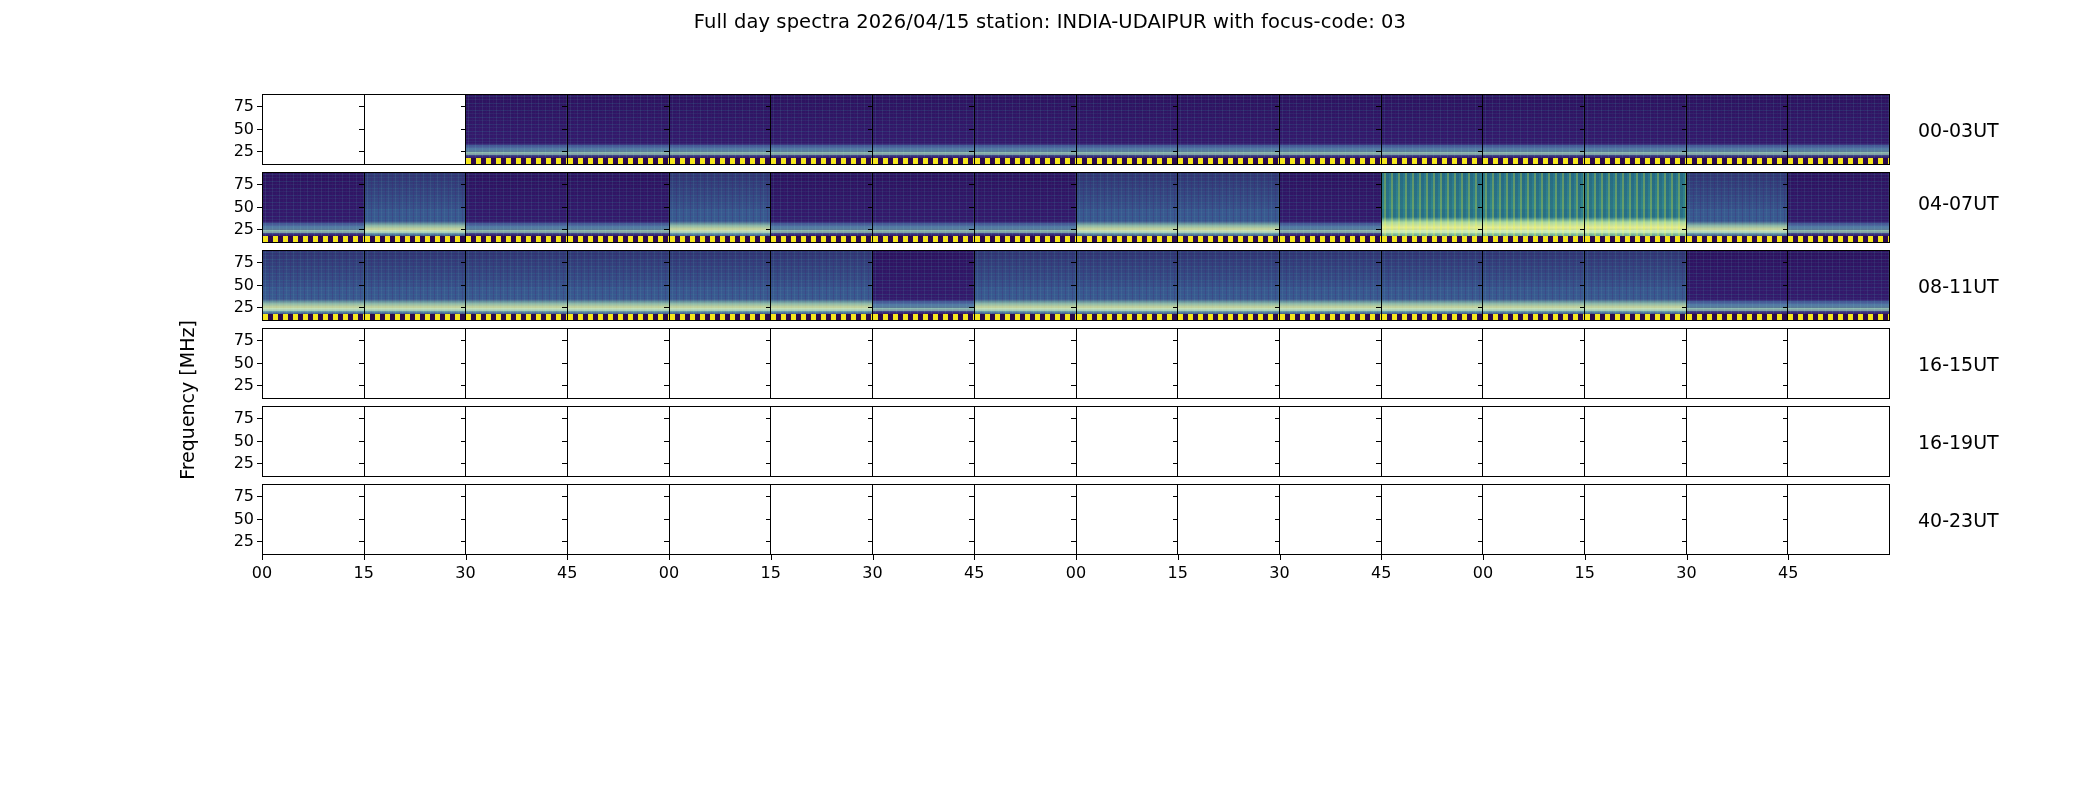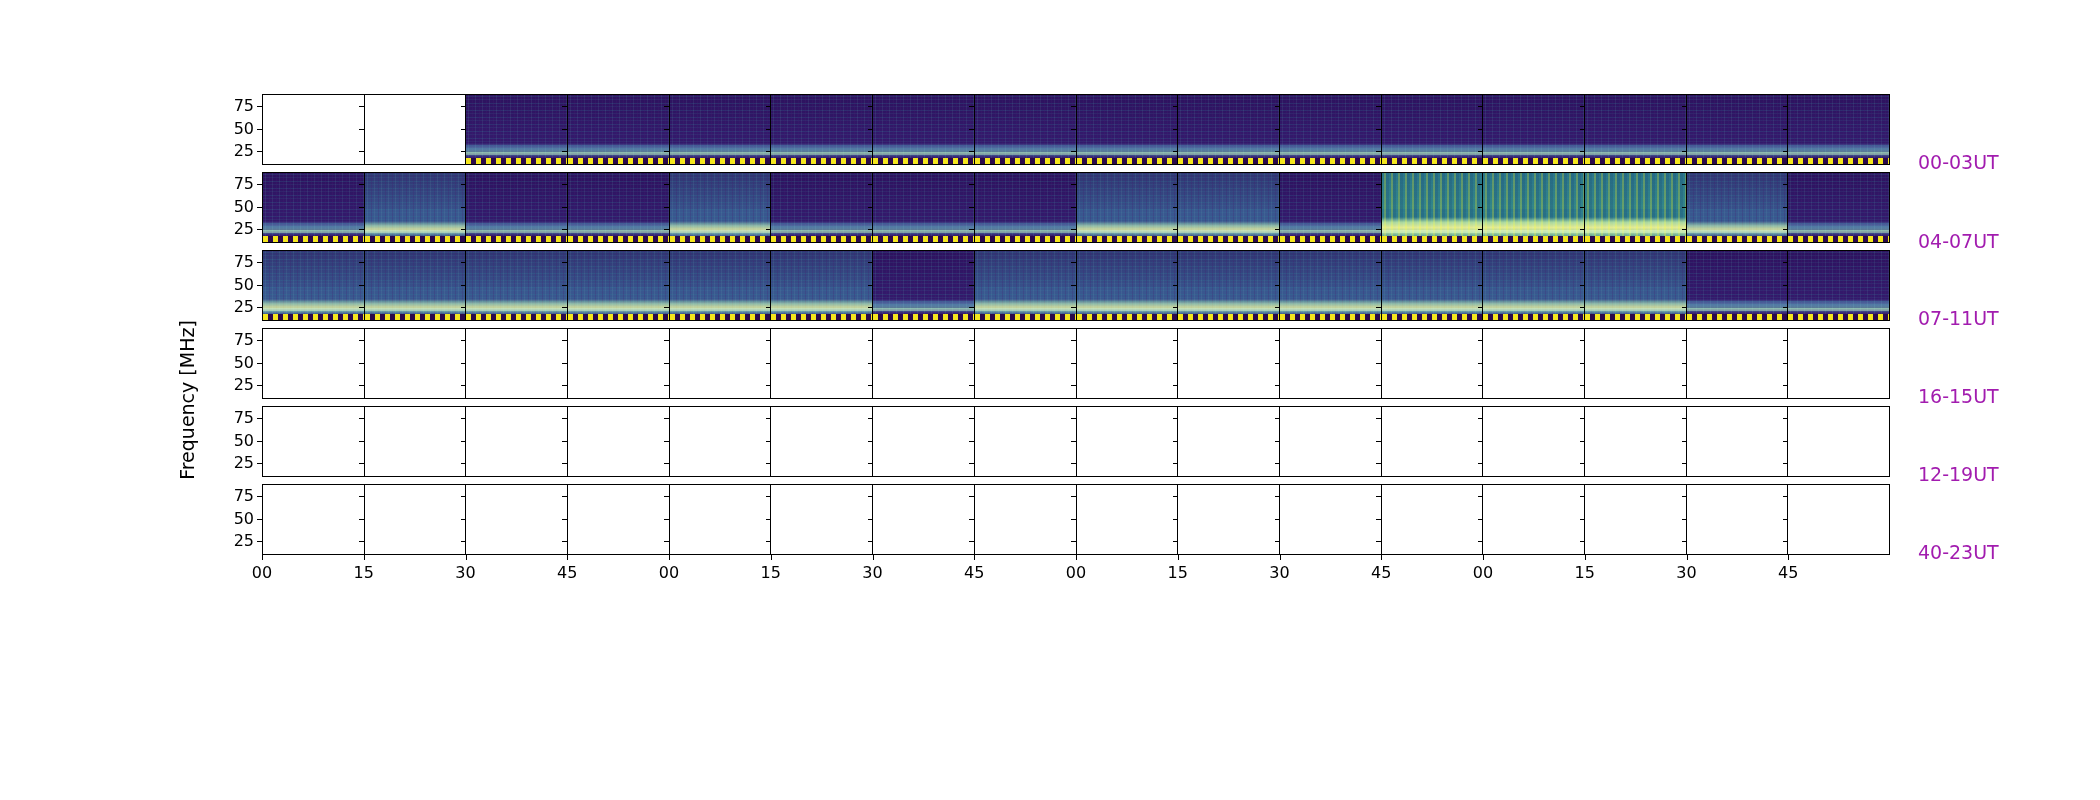--- a/index.html
+++ b/index.html
@@ -231,31 +231,31 @@
     color: #000;
     transform: translateX(-50%);
     white-space: nowrap;
   }
 
   
   .row-label {
     position: absolute;
     left: 1918px;
     font-size: 19px;
-    color: #a21caf;
+    color: #000000;
     white-space: nowrap;
     transform: translateY(-50%);
-    margin-top: 32px;
   }
 </style>
 </head>
 <body>
 
 <div id="figure">
 
+  <div id="fig-title">Full day spectra 2026/04/15 station: INDIA-UDAIPUR with focus-code: 03</div>
 
   <div id="ylabel">
     <span>Frequency [MHz]</span>
   </div>
 
   <div id="rows-container">
       <div class="row" style="top: 94px; height: 71px;">
         <div class="row-frame">
           <div class="cell"></div>
           <div class="cell"></div>
@@ -1127,20 +1127,20 @@
       <div class="xtick-label" style="left: 1483px; top: 565px;">00</div>
       <div class="xtick-mark" style="left: 1584.75px; top: 555px;"></div>
       <div class="xtick-label" style="left: 1584.75px; top: 565px;">15</div>
       <div class="xtick-mark" style="left: 1686.5px; top: 555px;"></div>
       <div class="xtick-label" style="left: 1686.5px; top: 565px;">30</div>
       <div class="xtick-mark" style="left: 1788.25px; top: 555px;"></div>
       <div class="xtick-label" style="left: 1788.25px; top: 565px;">45</div>
     </div>
   <div id="rowlabels-container">
       <div class="row-label" style="top: 129.5px;">00-03UT</div>
-      <div class="row-label" style="top: 209px;">04-07UT</div>
-      <div class="row-label" style="top: 285.5px;">07-11UT</div>
+      <div class="row-label" style="top: 203px;">04-07UT</div>
+      <div class="row-label" style="top: 285.5px;">08-11UT</div>
       <div class="row-label" style="top: 363.5px;">16-15UT</div>
-      <div class="row-label" style="top: 441.5px;">12-19UT</div>
+      <div class="row-label" style="top: 441.5px;">16-19UT</div>
       <div class="row-label" style="top: 519.5px;">40-23UT</div>
     </div>
 
 </div>
 
 </body></html>

